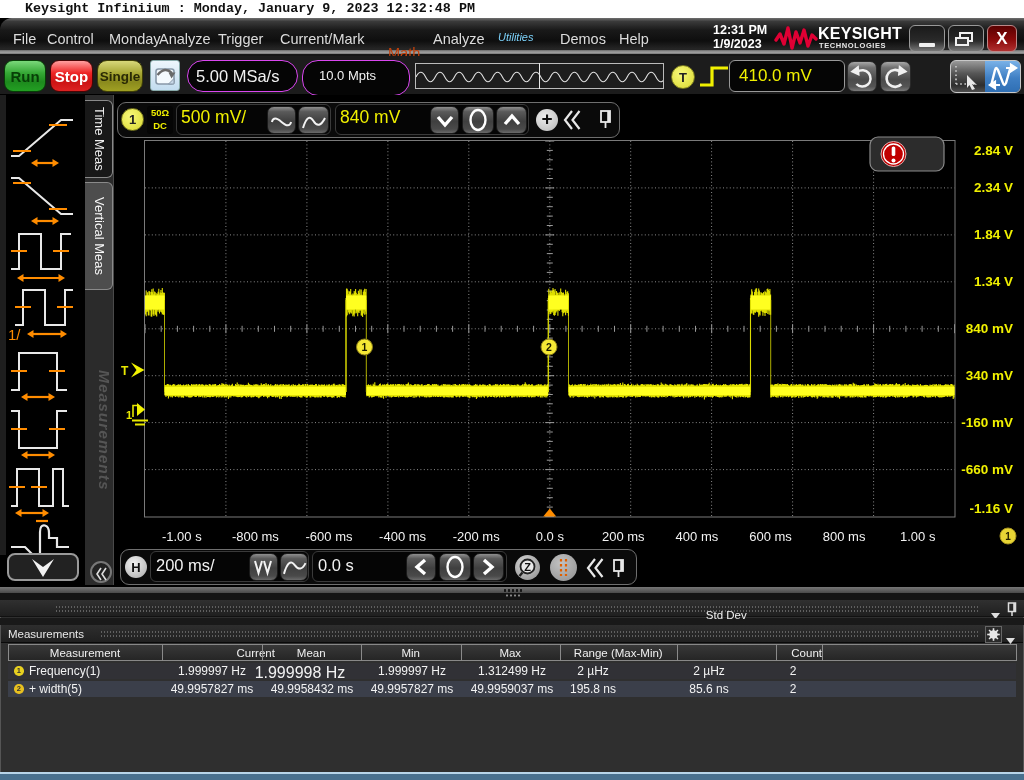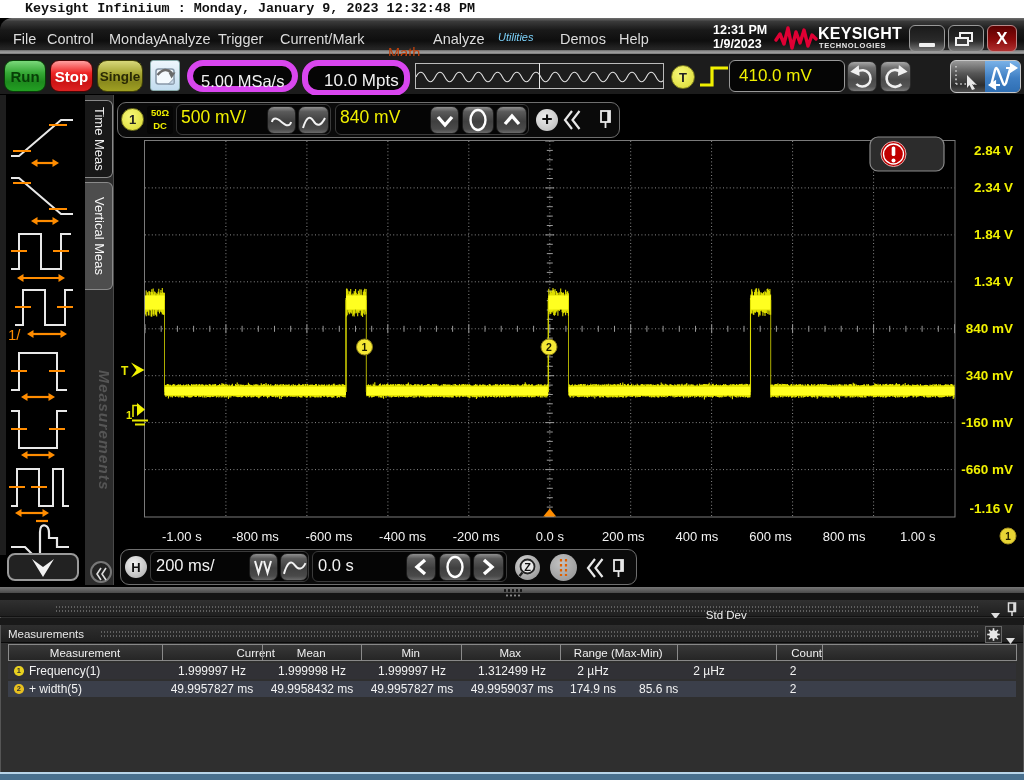--- a/index.html
+++ b/index.html
@@ -3,21 +3,21 @@
 * { margin:0; padding:0; box-sizing:border-box; }
 html,body { width:1024px; height:780px; background:#000; overflow:hidden; }
 body { font-family:"Liberation Sans", sans-serif; position:relative; }
 .abs { position:absolute; }
 .btn3d { border-radius:7px; border:1px solid #1a1a1a;
   background:linear-gradient(180deg,#8f8f8f 0%,#5a5a5a 18%,#3f3f3f 55%,#4a4a4a 85%,#6a6a6a 100%);
   display:flex; align-items:center; justify-content:center; }
 .btn3dl { border-radius:7px; border:1px solid #2a2a2a;
   background:linear-gradient(180deg,#a8a8a8 0%,#6f6f6f 20%,#4a4a4a 60%,#555 85%,#7a7a7a 100%);
   display:flex; align-items:center; justify-content:center; }
-.blackbox { background:#050505; border:6px solid #d946ef; border-radius:16px; color:#f2f2f2; }
+.blackbox { background:#050505; border:1px solid #d946ef; border-radius:16px; color:#f2f2f2; }
 .dots { background-image:radial-gradient(circle, #606060 0.65px, transparent 0.85px); background-size:3px 4px; }
 </style></head><body>
 
 <div class="abs" style="left:0;top:0;width:1024px;height:18px;background:#fff;"></div>
 <div class="abs" style="left:25px;top:1px;width:900px;height:16px;font-family:'Liberation Mono',monospace;font-size:13.4px;font-weight:bold;color:#111;white-space:pre;">Keysight Infiniium : Monday, January 9, 2023 12:32:48 PM</div>
 <div class="abs" style="left:0;top:18px;width:1024px;height:38px;border-top-left-radius:12px;
 background:linear-gradient(180deg,#6f6f6f 0%,#3a3a3a 9%,#191919 32%,#0e0e0e 60%,#242424 80%,#2a2a2a 100%);"></div>
 <div class="abs" style="left:0;top:50px;width:1024px;height:3.5px;background:linear-gradient(180deg,#6a6a6a,#a2a2a2 55%,#777);"></div>
 <div class="abs" style="left:0;top:53.5px;width:1024px;height:2.5px;background:#161616;"></div>
 <div class="abs" style="left:13px;top:30.5px;font-size:14.5px;color:#dcdcdc;">File</div>
@@ -59,21 +59,21 @@
 display:flex;align-items:center;justify-content:center;font-size:13.5px;font-weight:bold;color:#2a2a05;">Single</div>
 <div class="abs" style="left:150px;top:60px;width:30px;height:31px;border-radius:3px;border:1px solid #8aa;background:linear-gradient(180deg,#eef6fc,#c2dcef);display:flex;align-items:center;justify-content:center;">
     <svg width="26" height="26" viewBox="0 0 26 26" style="">
       <rect x="4" y="6" width="18" height="15" rx="2.5" fill="#f4fafe" stroke="#8898a8" stroke-width="1.6"></rect>
       <path d="M22 21 L16.5 21 L22 15.5 Z" fill="#c8d8e8" stroke="#8898a8" stroke-width="1"></path>
       <path d="M5.5 12 Q13 3 20 10" stroke="#6a6a6a" stroke-width="2.4" fill="none"></path>
       <path d="M16.5 9.5 L23.5 9.5 L19.5 15.5 Z" fill="#6a6a6a"></path>
     </svg>
   </div>
 <div class="abs blackbox" style="left:187px;top:60px;width:111px;height:32px;font-size:16.5px;line-height:30px;padding-left:8px;">5.00 MSa/s</div>
-<div class="abs blackbox" style="left:302px;top:60px;width:108px;height:36px;font-size:17px;line-height:30px;padding-left:16px;">10.0 Mpts</div>
+<div class="abs blackbox" style="left:302px;top:60px;width:108px;height:36px;font-size:13px;line-height:30px;padding-left:16px;">10.0 Mpts</div>
 <div class="abs" style="left:415px;top:63px;width:249px;height:26px;border:1px solid #bbb;background:#1d1d1d;"><svg width="247" height="24" viewBox="0 0 247 24" style="">
       <path d="M0 13 q 4.8 -9.5 9.6 0 q 4.8 9.5 9.6 0 q 4.8 -9.5 9.6 0 q 4.8 9.5 9.6 0 q 4.8 -9.5 9.6 0 q 4.8 9.5 9.6 0 q 4.8 -9.5 9.6 0 q 4.8 9.5 9.6 0 q 4.8 -9.5 9.6 0 q 4.8 9.5 9.6 0 q 4.8 -9.5 9.6 0 q 4.8 9.5 9.6 0 q 4.8 -9.5 9.6 0 q 4.8 9.5 9.6 0 q 4.8 -9.5 9.6 0 q 4.8 9.5 9.6 0 q 4.8 -9.5 9.6 0 q 4.8 9.5 9.6 0 q 4.8 -9.5 9.6 0 q 4.8 9.5 9.6 0 q 4.8 -9.5 9.6 0 q 4.8 9.5 9.6 0 q 4.8 -9.5 9.6 0 q 4.8 9.5 9.6 0 q 4.8 -9.5 9.6 0 q 4.8 9.5 9.6 0" stroke="#e0e0e0" stroke-width="1.1" fill="none"></path>
     </svg></div>
 <div class="abs" style="left:539px;top:63px;width:1px;height:26px;background:#e8e8e8;"></div>
 <div class="abs" style="left:671px;top:65px;width:24px;height:24px;border-radius:50%;border:1px solid #7a7a20;
 background:radial-gradient(circle at 40% 35%,#f8f87a,#d8d830);display:flex;align-items:center;justify-content:center;
 font-size:13px;font-weight:bold;color:#222;">T</div>
 <div class="abs" style="left:698px;top:62px;"><svg width="32" height="28" viewBox="0 0 32 28" style="">
       <path d="M2 23 H14 V6 H30" stroke="#f0f000" stroke-width="3.2" fill="none"></path>
     </svg></div>
@@ -409,28 +409,28 @@
 <div class="abs" style="left:460.5px;top:644px;width:1px;height:17px;background:#8a8a8a;"></div>
 <div class="abs" style="left:560px;top:644px;width:1px;height:17px;background:#8a8a8a;"></div>
 <div class="abs" style="left:676.5px;top:644px;width:1px;height:17px;background:#8a8a8a;"></div>
 <div class="abs" style="left:776px;top:644px;width:1px;height:17px;background:#8a8a8a;"></div>
 <div class="abs" style="left:822px;top:644px;width:1px;height:17px;background:#8a8a8a;"></div>
 <div class="abs" style="left:1016px;top:644px;width:1px;height:17px;background:#8a8a8a;"></div>
 <div class="abs" style="left:8px;top:662.5px;width:1008px;height:16px;background:#313136;"></div>
 <div class="abs" style="left:14px;top:666px;width:9.5px;height:9.5px;border-radius:50%;background:#e8d020;color:#333;font-size:7.5px;font-weight:bold;text-align:center;line-height:9.5px;">1</div>
 <div class="abs" style="left:29px;top:664px;font-size:12px;color:#f2f2f2;">Frequency(1)</div>
 <div class="abs" style="left:142px;top:664px;width:140px;text-align:center;font-size:12px;color:#f2f2f2;">1.999997 Hz</div>
-<div class="abs" style="left:242px;top:664px;width:140px;text-align:center;font-size:12px;color:#f2f2f2;">1.999998 Hz</div>
+<div class="abs" style="left:230px;top:664px;width:140px;text-align:center;font-size:16px;color:#f2f2f2;">1.999998 Hz</div>
 <div class="abs" style="left:342px;top:664px;width:140px;text-align:center;font-size:12px;color:#f2f2f2;">1.999997 Hz</div>
 <div class="abs" style="left:442px;top:664px;width:140px;text-align:center;font-size:12px;color:#f2f2f2;">1.312499 Hz</div>
 <div class="abs" style="left:523px;top:664px;width:140px;text-align:center;font-size:12px;color:#f2f2f2;">2 µHz</div>
 <div class="abs" style="left:639px;top:664px;width:140px;text-align:center;font-size:12px;color:#f2f2f2;">2 µHz</div>
 <div class="abs" style="left:723px;top:664px;width:140px;text-align:center;font-size:12px;color:#f2f2f2;">2</div>
 <div class="abs" style="left:8px;top:680.5px;width:1008px;height:16.5px;background:#3b3f4a;"></div>
 <div class="abs" style="left:14px;top:684px;width:9.5px;height:9.5px;border-radius:50%;background:#e8c020;color:#333;font-size:7.5px;font-weight:bold;text-align:center;line-height:9.5px;">2</div>
 <div class="abs" style="left:29px;top:682px;font-size:12px;color:#f2f2f2;">+ width(5)</div>
 <div class="abs" style="left:142px;top:682px;width:140px;text-align:center;font-size:12px;color:#f2f2f2;">49.9957827 ms</div>
 <div class="abs" style="left:242px;top:682px;width:140px;text-align:center;font-size:12px;color:#f2f2f2;">49.9958432 ms</div>
 <div class="abs" style="left:342px;top:682px;width:140px;text-align:center;font-size:12px;color:#f2f2f2;">49.9957827 ms</div>
 <div class="abs" style="left:442px;top:682px;width:140px;text-align:center;font-size:12px;color:#f2f2f2;">49.9959037 ms</div>
-<div class="abs" style="left:523px;top:682px;width:140px;text-align:center;font-size:12px;color:#f2f2f2;">174.9 ns</div>
-<div class="abs" style="left:639px;top:682px;width:140px;font-size:12px;color:#f2f2f2;">85.6 ns</div>
+<div class="abs" style="left:523px;top:682px;width:140px;text-align:center;font-size:12px;color:#f2f2f2;">195.8 ns</div>
+<div class="abs" style="left:639px;top:682px;width:140px;text-align:center;font-size:12px;color:#f2f2f2;">85.6 ns</div>
 <div class="abs" style="left:723px;top:682px;width:140px;text-align:center;font-size:12px;color:#f2f2f2;">2</div>
 <div class="abs" style="left:0;top:772px;width:1024px;height:8px;background:#49708e;border-top:2px solid #b8d4e8;"></div>
 </body></html>

